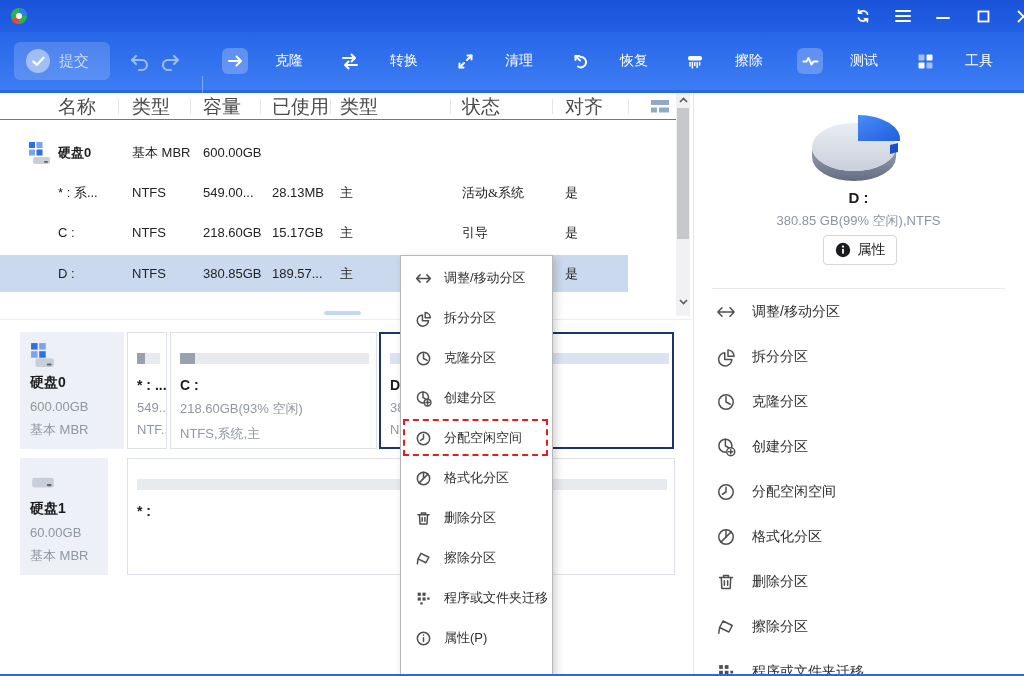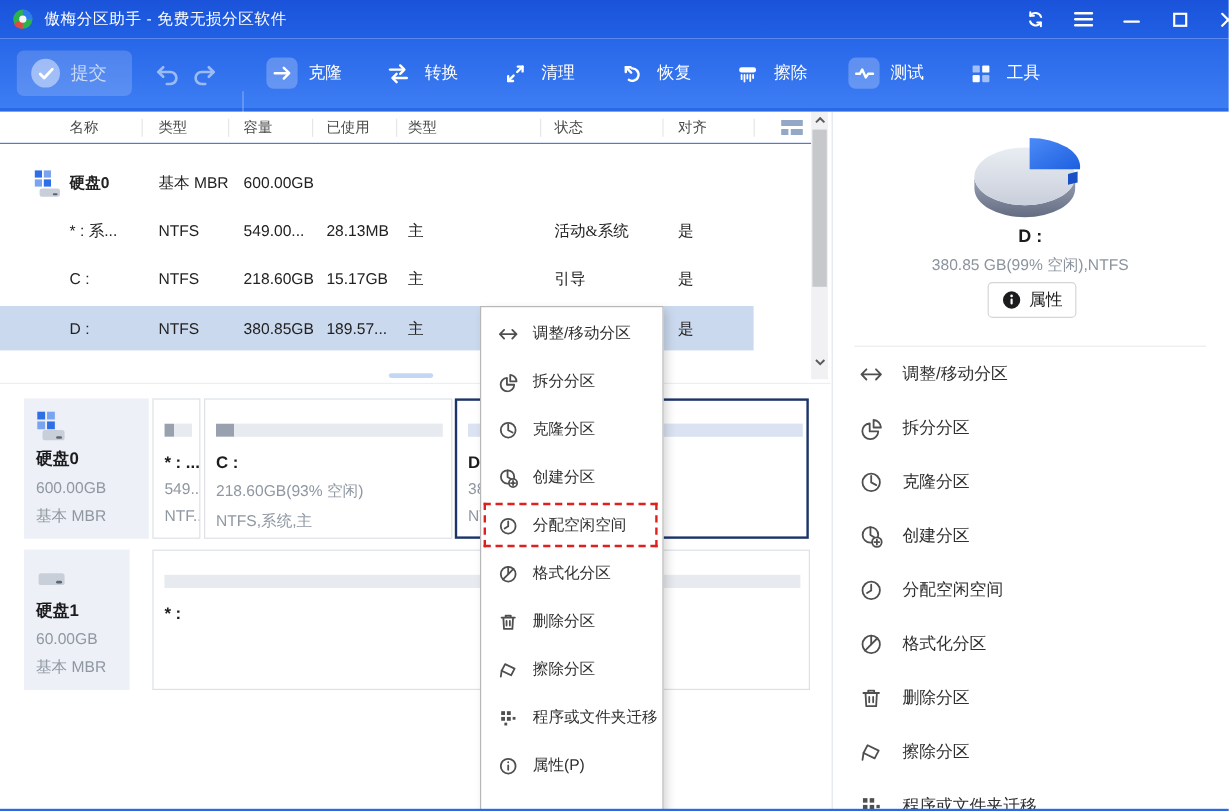--- a/index.html
+++ b/index.html
@@ -27,32 +27,32 @@
     background:linear-gradient(180deg,#2766e8,#3d7df3); z-index:5; }
   .submit-btn { position:absolute; left:14px; top:10px; width:96px; height:38px; border-radius:6px;
     background:rgba(255,255,255,.17); display:flex; align-items:center; padding-left:12px; gap:9px; }
   .submit-circle { width:24px; height:24px; border-radius:50%; background:rgba(255,255,255,.45);
     display:flex; align-items:center; justify-content:center; }
   .submit-label { color:#c9daf9; font-size:15px; }
   .undo-btn,.redo-btn { position:absolute; top:22px; width:22px; height:18px; }
   .undo-btn { left:128px; } .redo-btn { left:160px; }
   .tb-sep { position:absolute; left:202px; top:44px; width:1px; height:34px; background:rgba(255,255,255,.35); }
   .tb-items { position:absolute; left:222px; top:0; height:58px; display:flex; align-items:center; gap:34px; }
-  .tb-item { display:flex; align-items:center; gap:9px;justify-content:center; }
+  .tb-item { display:flex; align-items:center; gap:27px;justify-content:center; }
   .tb-icon { width:26px; height:26px; border-radius:6px; display:flex; align-items:center; justify-content:center; }
   .tb-icon.boxed { background:rgba(255,255,255,.24); }
   .tb-label { color:#fff; font-size:14px; }
 
   
   .content-strip { position:absolute; left:0; top:90px; width:1024px; height:3px; background:#2a69e6; z-index:4; }
 
   
   .table-area { position:absolute; left:0; top:93px; width:676px; height:226px; background:#fff; }
   .thead { position:absolute; left:0; top:0; width:676px; height:27px; border-bottom:1px solid #4d79dd; }
-  .th { position:absolute; top:0; line-height:27px; font-size:12px; color:#4a4a4a; }
+  .th { position:absolute; top:0; line-height:27px; font-size:19px; color:#4a4a4a; }
   .th-sep { position:absolute; top:6px; width:1px; height:15px; background:#e3e6ea; }
   .view-icon { position:absolute; left:650px; top:6px; }
   .trow { position:absolute; left:0; width:676px; height:40px; }
   .trow.selected { background:#cbd9ee; width:628px; }
   .td { position:absolute; top:0; font-size:13px; color:#222; white-space:nowrap; }
   .row-disk-icon { position:absolute; left:28px; top:8px; }
   .c-name{left:58px;} .c-fs{left:132px;} .c-cap{left:203px;} .c-used{left:272px;}
   .c-ptype{left:340px;} .c-status{left:462px;font-family:Liberation Serif, serif;} .c-align{left:565px;}
 
   
@@ -102,21 +102,20 @@
 </head>
 <body>
 
 <div class="titlebar">
   <svg class="app-logo" viewBox="0 0 18 18">
     <circle cx="9" cy="9" r="8" fill="#2bb24c"></circle>
     <path d="M9 1 A8 8 0 0 1 17 9 L9 9 Z" fill="#2e7bf0"></path>
     <path d="M9 9 L1.5 12.5 A8 8 0 0 0 9 17 Z" fill="#e04a3f"></path>
     <circle cx="9" cy="9" r="3" fill="#f4f6f9"></circle>
   </svg>
-  <span class="title-text">傲梅分区助手 - 免费无损分区软件</span>
   <div class="win-controls">
     <div class="wc-btn">
       <svg width="16" height="16" viewBox="0 0 16 16" fill="none" stroke="#fff" stroke-width="1.7" stroke-linecap="round">
         <path d="M12.6 6.2 A5 5 0 0 0 3.6 5.2"></path>
           <path d="M3.6 2.2 v3 h3" stroke-linejoin="round"></path>
         <path d="M3.4 9.8 A5 5 0 0 0 12.4 10.8"></path>
           <path d="M12.4 13.8 v-3 h-3" stroke-linejoin="round"></path>
       </svg>
     </div>
     <div class="wc-btn">

